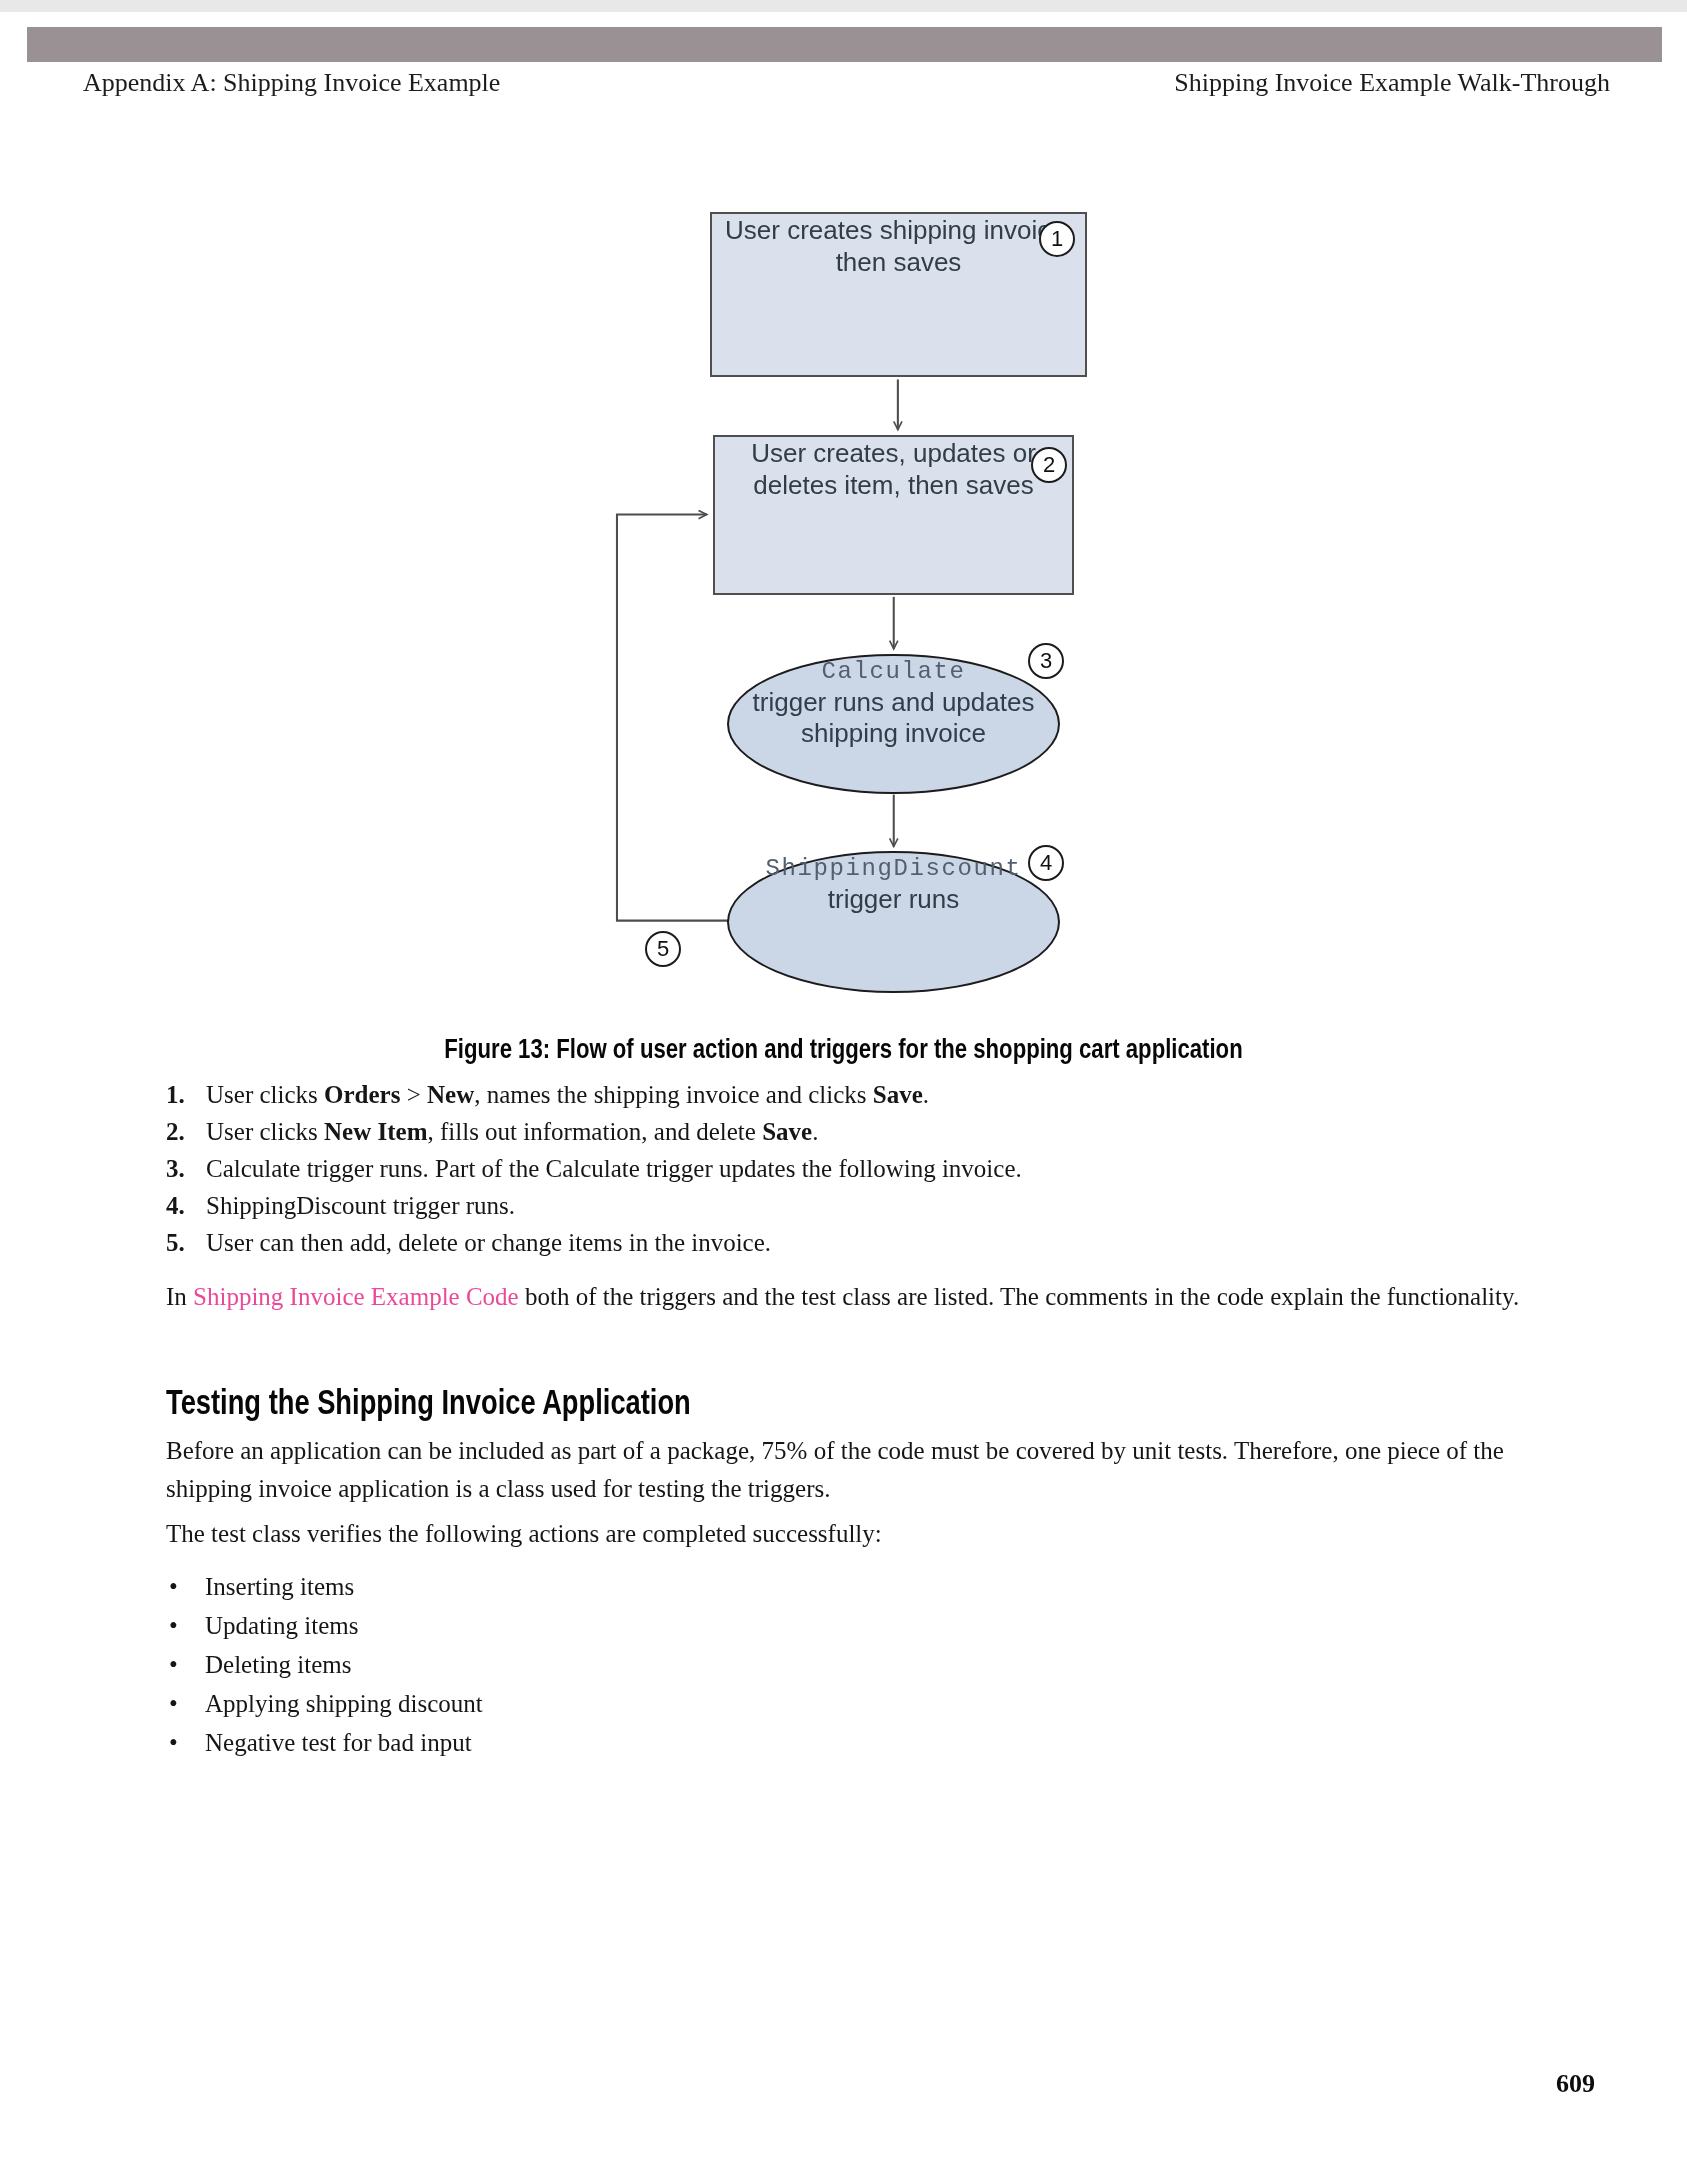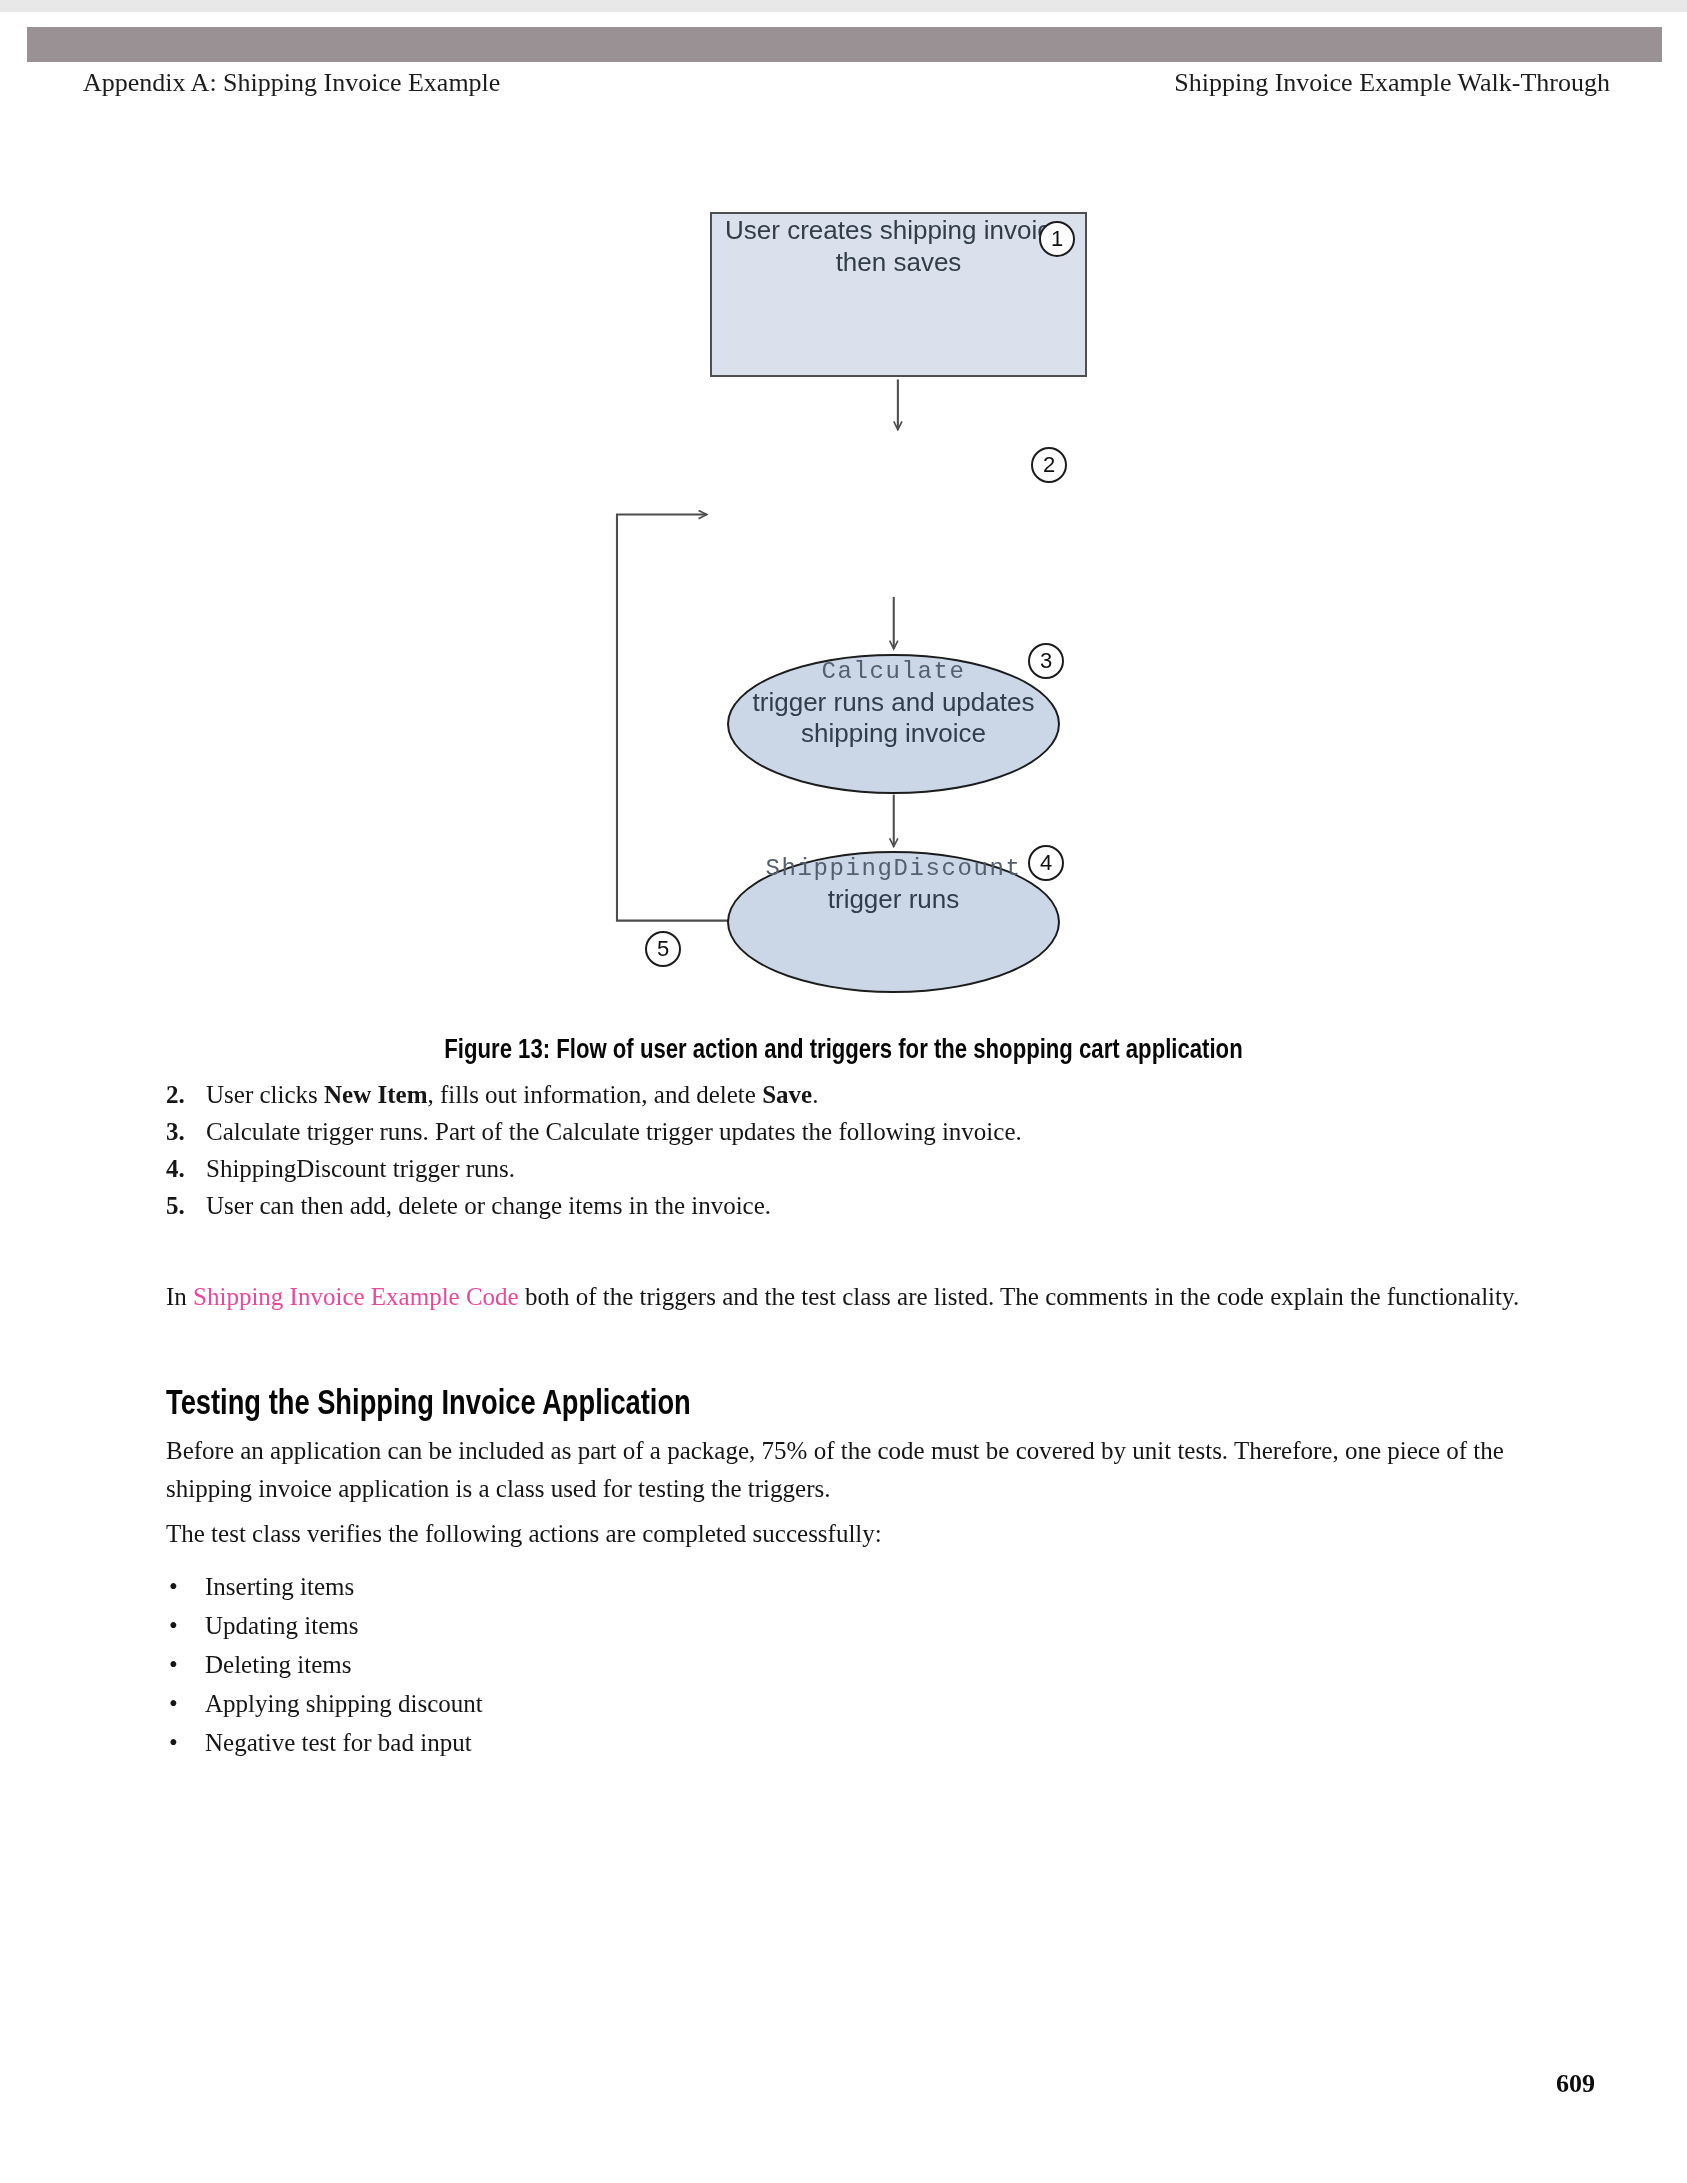--- a/index.html
+++ b/index.html
@@ -85,39 +85,45 @@
       </defs>
       <path d="M1090 446 L1090 507" fill="none" stroke="#4d4d4d" stroke-width="2.5" marker-end="url(#ah)"></path>
       <path d="M1085 710 L1085 773" fill="none" stroke="#4d4d4d" stroke-width="2.5" marker-end="url(#ah)"></path>
       <path d="M1085 950 L1085 1013" fill="none" stroke="#4d4d4d" stroke-width="2.5" marker-end="url(#ah)"></path>
       <path d="M886 1103 L749 1103 L749 610 L858 610" fill="none" stroke="#4d4d4d" stroke-width="2.5" marker-end="url(#ah)"></path>
     </svg>
 
     <div class="node fbox fbox1">
       <div class="nlabel">User creates shipping invoice, then saves</div>
     </div>
+    <div class="node fbox fbox2">
+      <div class="nlabel">User creates, updates or deletes item, then saves</div>
+    </div>
     <div class="node fellipse fell3">
       <div class="codefont">Calculate</div>
       <div class="nlabel">trigger runs and updates shipping invoice</div>
     </div>
     <div class="node fellipse fell4">
       <div class="codefont">ShippingDiscount</div>
       <div class="nlabel">trigger runs</div>
     </div>
 
     <div class="badge badge1">1</div>
     <div class="badge badge2">2</div>
     <div class="badge badge3">3</div>
     <div class="badge badge4">4</div>
     <div class="badge badge5">5</div>
   </div>
 
   <div class="caption">Figure 13: Flow of user action and triggers for the shopping cart application</div>
 
   <ol class="steps">
+    <li>
+      <span class="num">1.</span><span>User clicks </span><span class="b">Orders</span><span> &gt; </span><span class="b">New</span><span>, names the shipping invoice and clicks </span><span class="b">Save</span><span>.</span>
+    </li>
     <li>
       <span class="num">2.</span><span>User clicks </span><span class="b">New Item</span><span>, fills out information, and delete </span><span class="b">Save</span><span>.</span>
     </li>
     <li>
       <span class="num">3.</span><span>Calculate trigger runs. Part of the Calculate trigger updates the following invoice.</span>
     </li>
     <li>
       <span class="num">4.</span><span>ShippingDiscount trigger runs.</span>
     </li>
     <li>

